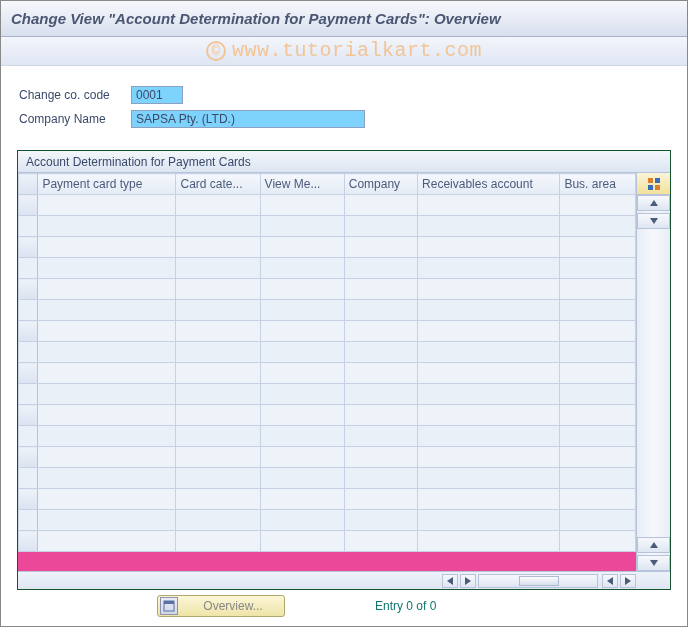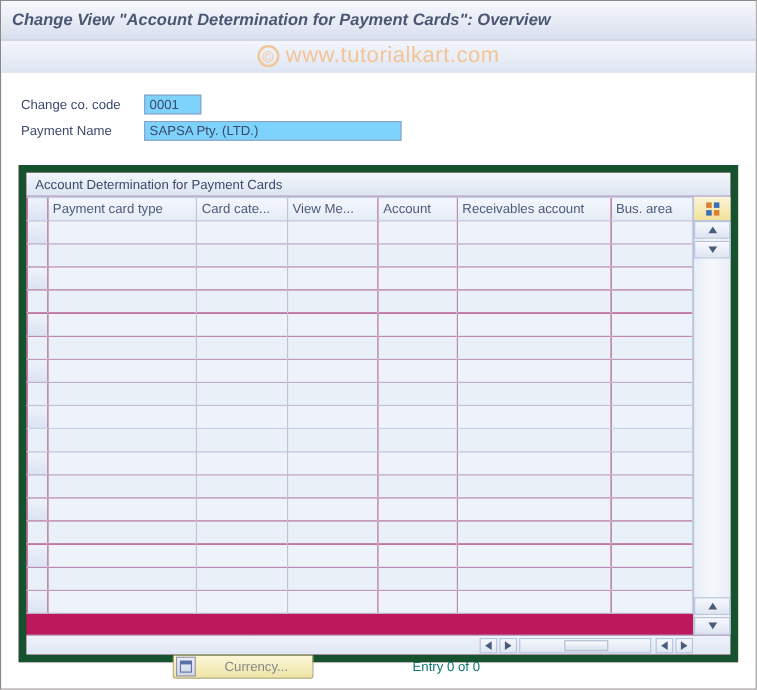--- a/index.html
+++ b/index.html
@@ -42,21 +42,21 @@
   }
 
   
   .watermark {
     position: absolute;
     top: 38px;
     left: 0; right: 0;
     text-align: center;
     font-size: 20px;
     color: #f2c496;
-    font-family: Liberation Sans, sans-serif;
+    font-family: Liberation Mono, monospace;
     pointer-events: none;
     z-index: 5;
     letter-spacing: 0.5px;
   }
   .watermark .cc {
     display: inline-block;
     width: 20px; height: 20px;
     border: 2px solid #f2c496;
     border-radius: 50%;
     line-height: 16px;
@@ -87,22 +87,22 @@
     font-size: 12px;
     color: #3b4a6b;
     font-family: inherit;
   }
   .field-input.small { width: 52px; text-align:left;}
   .field-input.wide { width: 234px; }
 
   
   .table-panel {
     margin: 10px 16px 0 16px;
-    border: 7px solid #14532d;
-    background: #be185d;
+    border: 1px solid #14532d;
+    background: #ec4899;
     position: relative;
   }
   .panel-title {
     height: 22px;
     background: linear-gradient(#f3f6fb, #dce5f2);
     border-bottom: 1px solid #b6c3da;
     padding: 0 8px;
     line-height: 22px;
     color: #3b4a6b;
   }
@@ -255,38 +255,38 @@
   <div class="watermark">
     <span class="cc">©</span><span>www.tutorialkart.com</span>
   </div>
 
   <div class="form-area">
     <div class="field-row">
       <div class="field-label">Change co. code</div>
       <input class="field-input small" value="0001" style="">
     </div>
     <div class="field-row">
-      <div class="field-label">Payment Name</div>
+      <div class="field-label">Company Name</div>
       <input class="field-input wide" value="SAPSA Pty. (LTD.)" style="">
     </div>
   </div>
 
   <div class="table-panel">
     <div class="panel-title">Account Determination for Payment Cards</div>
 
     <div class="grid-wrap">
       <div class="grid-main">
         <table class="sap-grid">
           <thead>
             <tr>
               <th></th>
               <th style="width:128px">Payment card type</th>
               <th style="width:78px">Card cate...</th>
               <th style="width:78px">View Me...</th>
-              <th style="width:68px">Account</th>
+              <th style="width:68px">Company</th>
               <th style="width:132px">Receivables account</th>
               <th style="width:70px">Bus. area</th>
             </tr>
           </thead>
           <tbody id="grid-body">
               <tr>
                 <td></td>
                 <td></td>
                 <td></td>
                 <td></td>
@@ -487,18 +487,18 @@
   </div>
 
   <div class="footer">
     <div class="pos-btn">
       <span class="icon-slot">
         <svg viewBox="0 0 12 12">
             <rect x="1" y="1" width="10" height="10" fill="none" stroke="#5a6fa3" stroke-width="1"></rect>
             <rect x="1" y="1" width="10" height="3" fill="#5a6fa3"></rect>
           </svg>
       </span>
-      <span class="lbl">Currency...</span>
+      <span class="lbl">Overview...</span>
     </div>
     <div class="entry-txt">Entry 0 of 0</div>
   </div>
 
 </div>
 
 </body></html>

